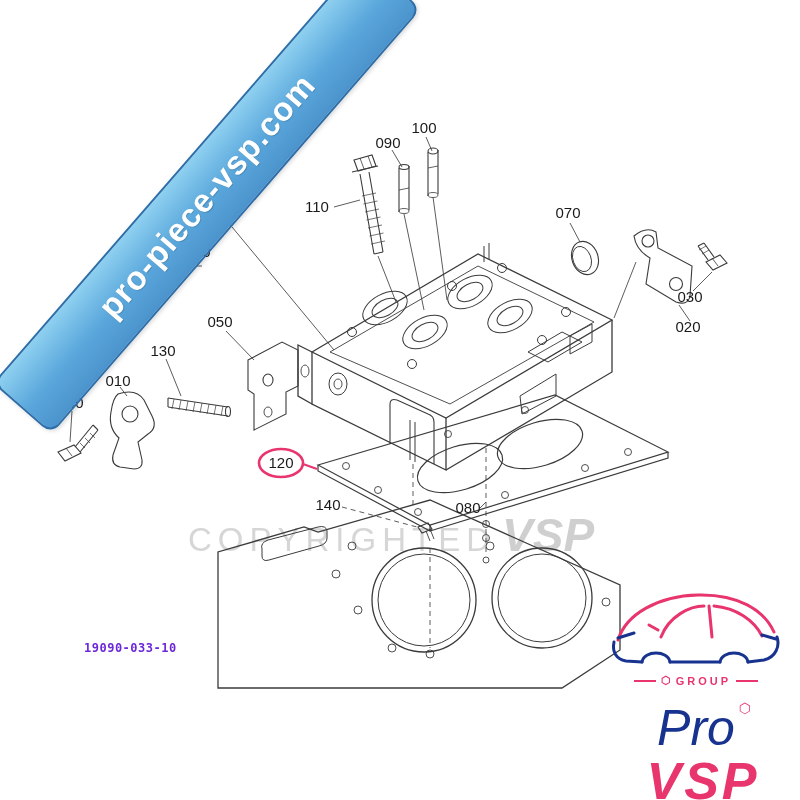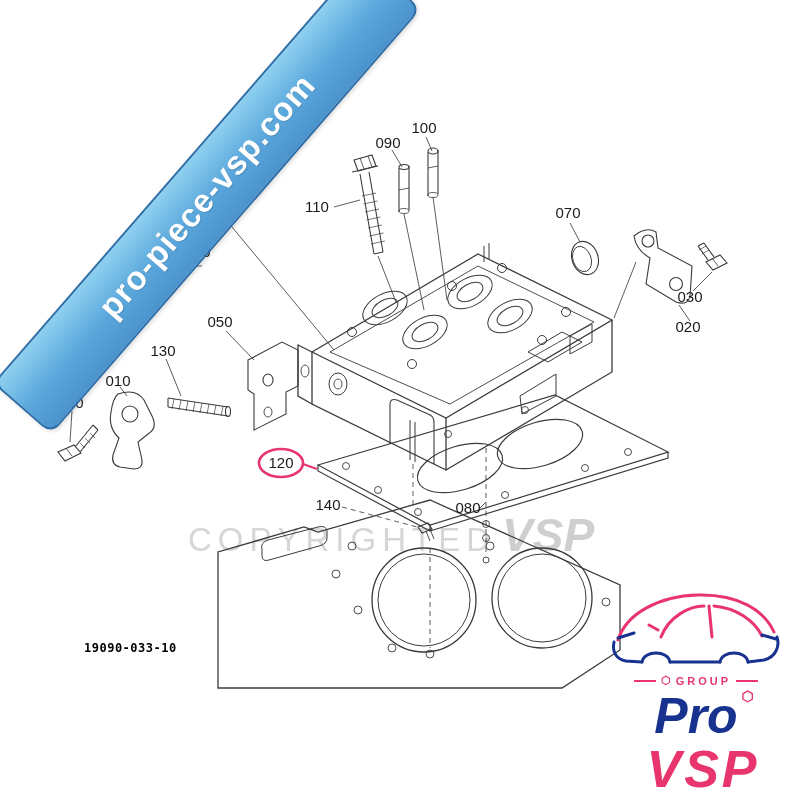--- a/index.html
+++ b/index.html
@@ -28,36 +28,36 @@
   }
   .watermark .wm-text{font-size:33px;letter-spacing:6px;}
   .watermark .wm-brand{font-size:46px;font-weight:bold;font-style:italic;margin-left:6px;color:#c4c4c4;}
   
   svg.diagram{position:absolute;left:0;top:0;z-index:1;}
   .callout{font-size:15px;fill:#1a1a1a;font-family:"Liberation Sans",sans-serif;}
   
   .drawing-number{
     position:absolute;left:84px;top:641px;z-index:2;
     font-family:"DejaVu Sans Mono","Liberation Mono",monospace;
-    font-size:12px;font-weight:bold;color:#000000;letter-spacing:.5px;
+    font-size:12px;font-weight:bold;color:#6d28d9;letter-spacing:.5px;
   }
   
   .logo{
     position:absolute;left:596px;top:580px;width:200px;z-index:2;
     display:flex;flex-direction:column;align-items:center;
   }
   .logo .group-row{
     display:flex;align-items:center;gap:5px;color:#e8356d;
     font-size:11px;font-weight:bold;letter-spacing:3px;margin-top:2px;
   }
   .logo .group-row .rule{width:22px;height:0;border-top:2px solid #e8356d;}
   .logo .group-row .hex{font-size:11px;letter-spacing:0;}
   .logo .pro{
-    font-size:50px;font-weight:bold;font-style:italic;color:#17338f;
-    line-height:1;margin-top:4px;position:relative;
+    font-size:50px;font-weight:normal;font-style:italic;color:#17338f;
+    line-height:1;margin-top:16px;position:relative;
   }
   .logo .pro .hex-dot{
     font-size:14px;color:#e8356d;position:absolute;top:-2px;right:-16px;font-style:normal;
   }
   .logo .vsp{
     font-size:52px;font-weight:bold;font-style:italic;color:#e8356d;
     letter-spacing:3px;line-height:1;margin-top:2px;margin-left:14px;
   }
 </style>
 </head>

